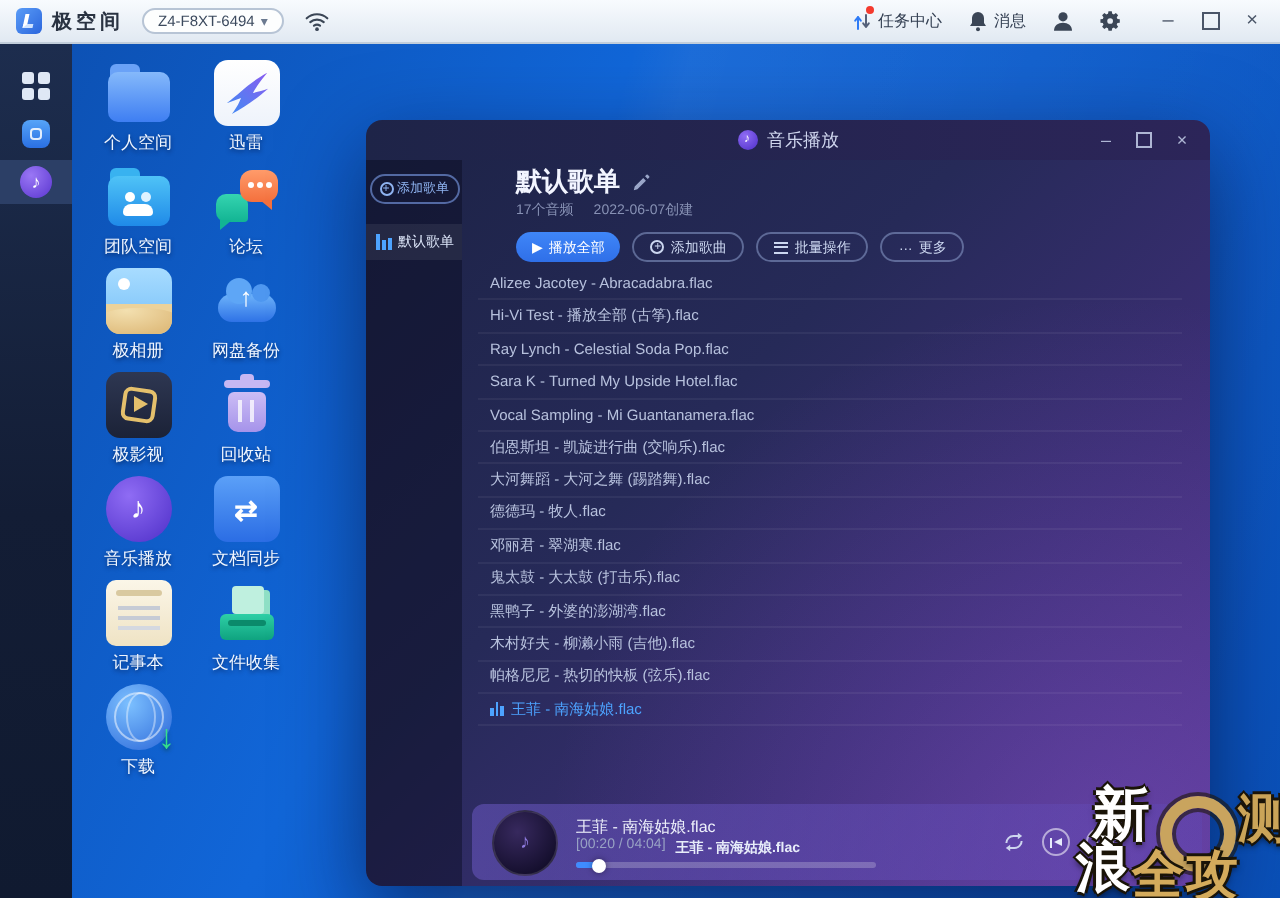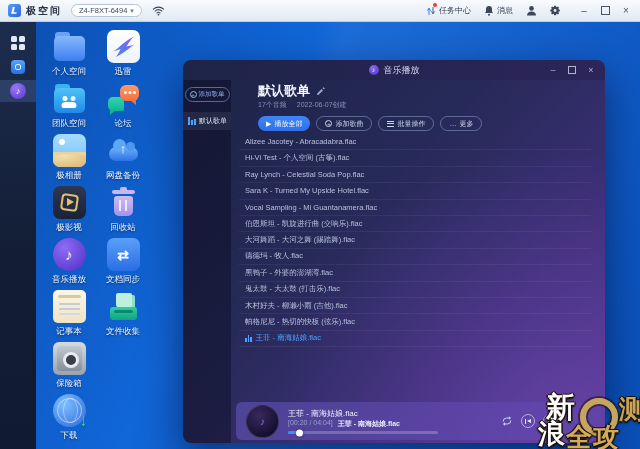--- a/index.html
+++ b/index.html
@@ -288,24 +288,20 @@
         <span class="g">♪</span>
       </div>
     <div class="dlabel">音乐播放</div>
   </div>
 
   <div class="dicon">
     <div class="ic ic-notepad"></div>
     <div class="dlabel">记事本</div>
   </div>
 
-  <div class="dicon">
-    <div class="ic ic-safe"></div>
-    <div class="dlabel">保险箱</div>
-  </div>
 
   <div class="dicon">
     <div class="ic ic-download">
         <span class="ar">↓</span>
       </div>
     <div class="dlabel">下载</div>
   </div>
 </div>
 <div class="dcol right" id="dcol-right">
   <div class="dicon">
@@ -426,21 +422,21 @@
       </div>
       <div class="slist" id="song-list">
   <div class="song">
 
     <span class="stitle">Alizee Jacotey - Abracadabra.flac</span>
   </div>
 
 
   <div class="song">
 
-    <span class="stitle">Hi-Vi Test - 个人空间 (古筝).flac</span>
+    <span class="stitle">Hi-Vi Test - 播放全部 (古筝).flac</span>
   </div>
 
 
   <div class="song">
 
     <span class="stitle">Ray Lynch - Celestial Soda Pop.flac</span>
   </div>
 
   <div class="song">
 
@@ -460,29 +456,33 @@
   <div class="song">
 
     <span class="stitle">大河舞蹈 - 大河之舞 (踢踏舞).flac</span>
   </div>
 
   <div class="song">
 
     <span class="stitle">德德玛 - 牧人.flac</span>
   </div>
 
+  <div class="song">
+
+    <span class="stitle">邓丽君 - 翠湖寒.flac</span>
+  </div>
+
+  <div class="song">
+
+    <span class="stitle">鬼太鼓 - 大太鼓 (打击乐).flac</span>
+  </div>
 
   <div class="song">
 
     <span class="stitle">黑鸭子 - 外婆的澎湖湾.flac</span>
-  </div>
-
-  <div class="song">
-
-    <span class="stitle">鬼太鼓 - 大太鼓 (打击乐).flac</span>
   </div>
 
 
   <div class="song">
 
     <span class="stitle">木村好夫 - 柳濑小雨 (吉他).flac</span>
   </div>
 
   <div class="song">
 

